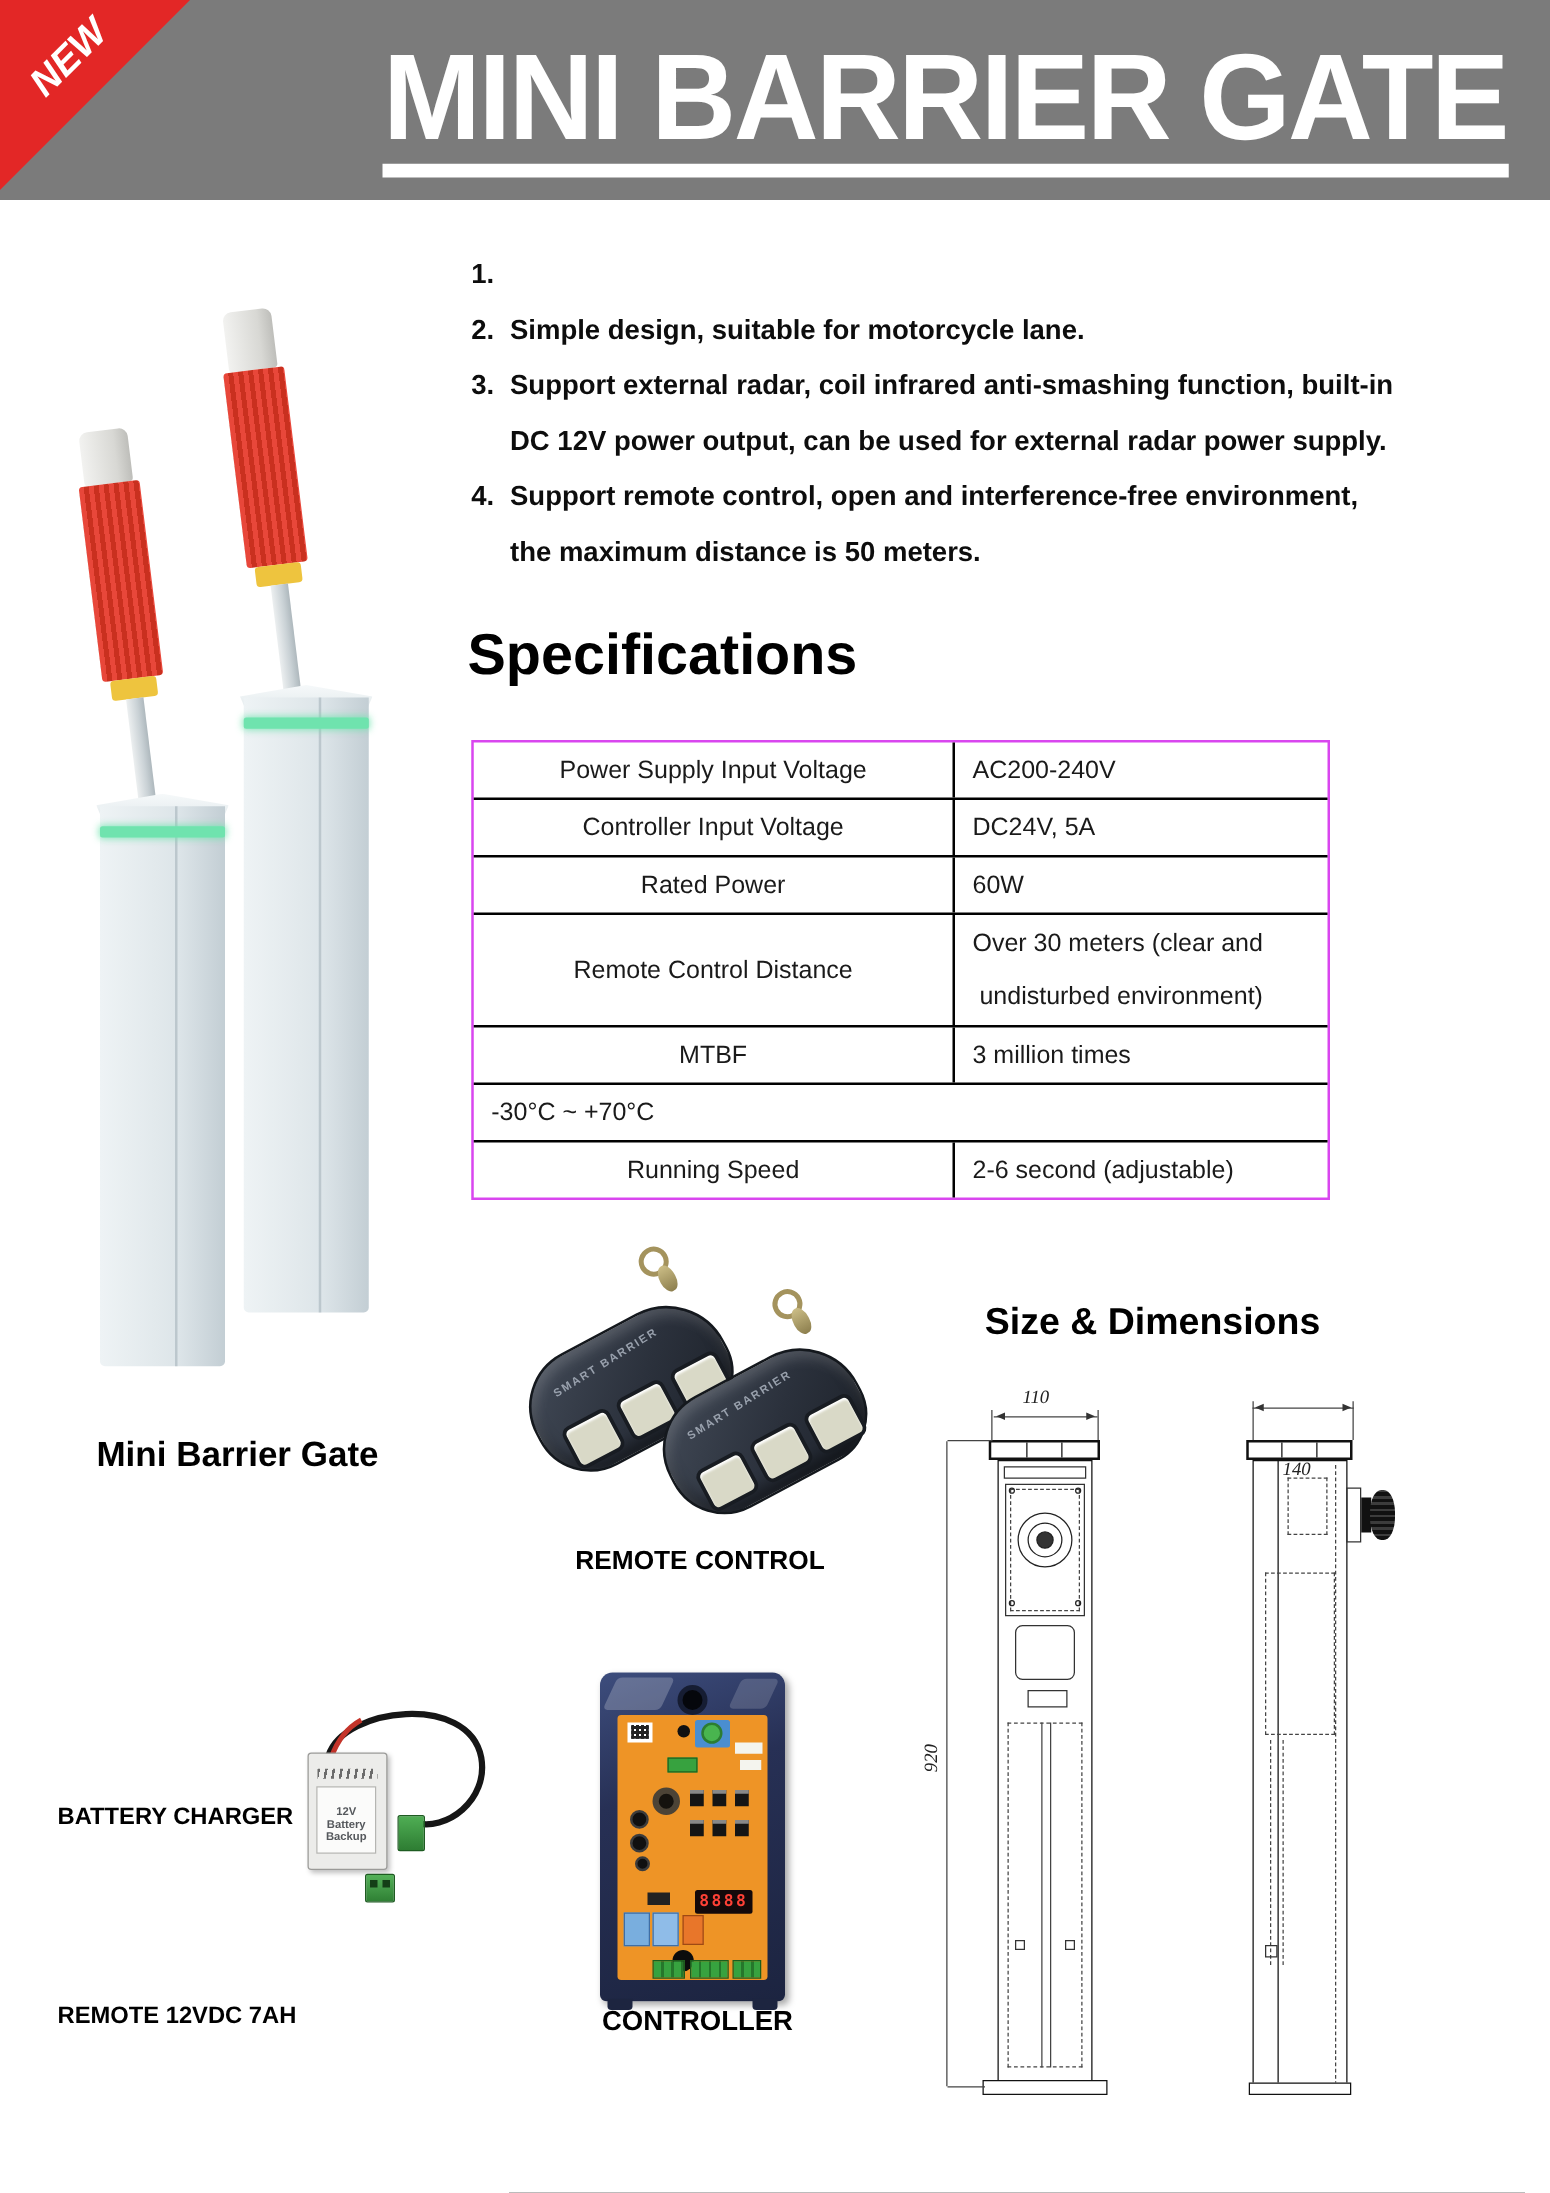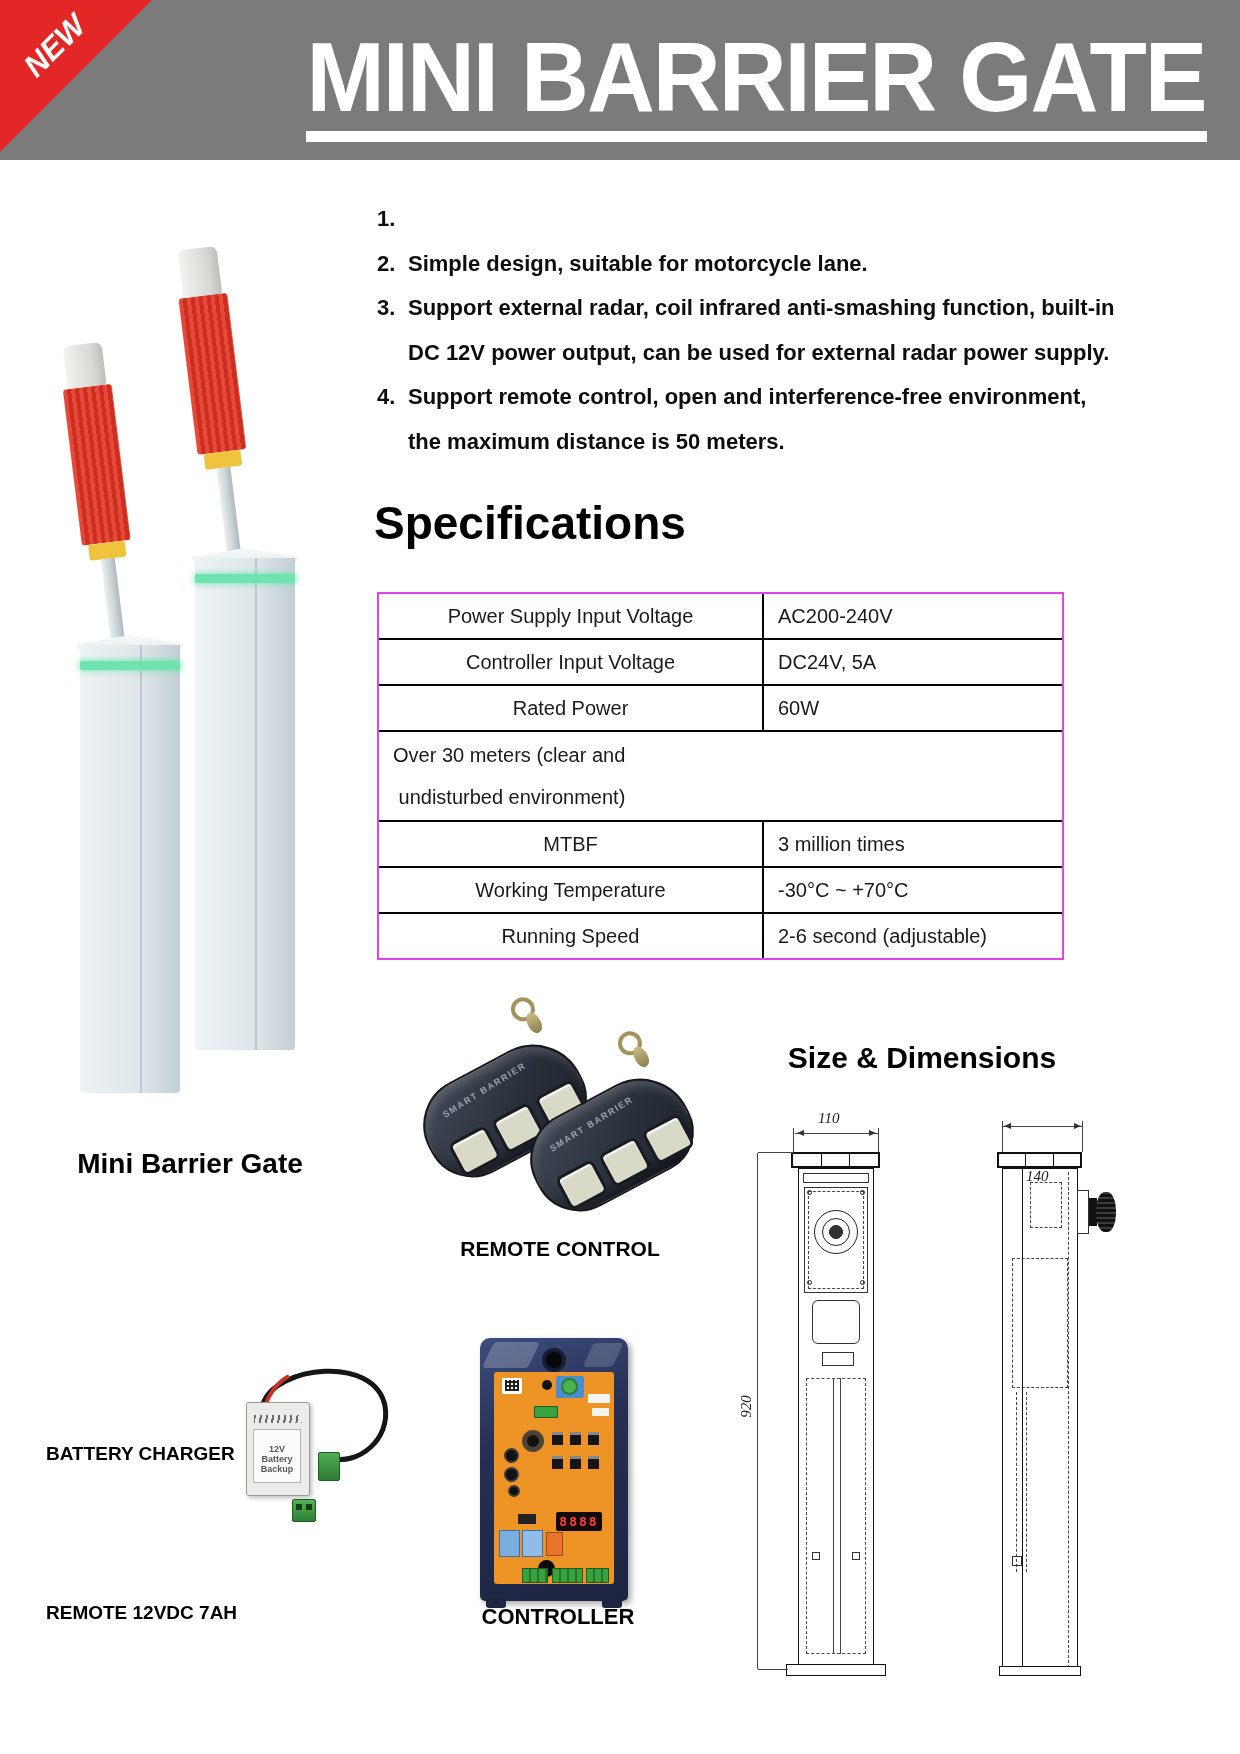--- a/index.html
+++ b/index.html
@@ -178,29 +178,29 @@
       </div>
       <div class="spec-row">
         <div class="spec-label">Controller Input Voltage</div>
         <div class="spec-value">DC24V, 5A</div>
       </div>
       <div class="spec-row">
         <div class="spec-label">Rated Power</div>
         <div class="spec-value">60W</div>
       </div>
       <div class="spec-row row-tall">
+        <div class="spec-label">Remote Control Distance</div>
         <div class="spec-value">Over 30 meters (clear and
 undisturbed environment)</div>
       </div>
       <div class="spec-row">
         <div class="spec-label">MTBF</div>
         <div class="spec-value">3 million times</div>
       </div>
       <div class="spec-row">
-        <div class="spec-label">Working Temperature</div>
         <div class="spec-value">-30°C ~ +70°C</div>
       </div>
       <div class="spec-row">
         <div class="spec-label">Running Speed</div>
         <div class="spec-value">2-6 second (adjustable)</div>
       </div>
     </div>
 
   <div id="gates">
       <div>

